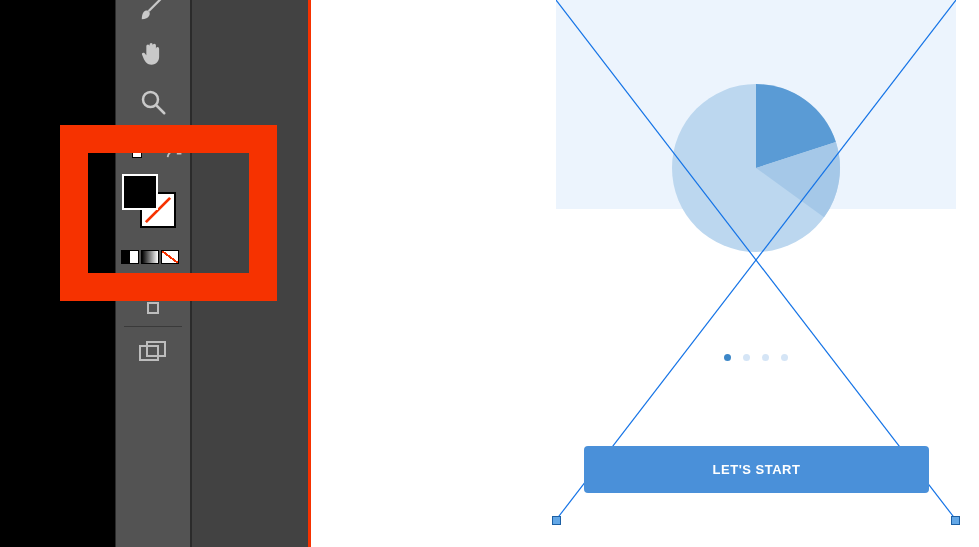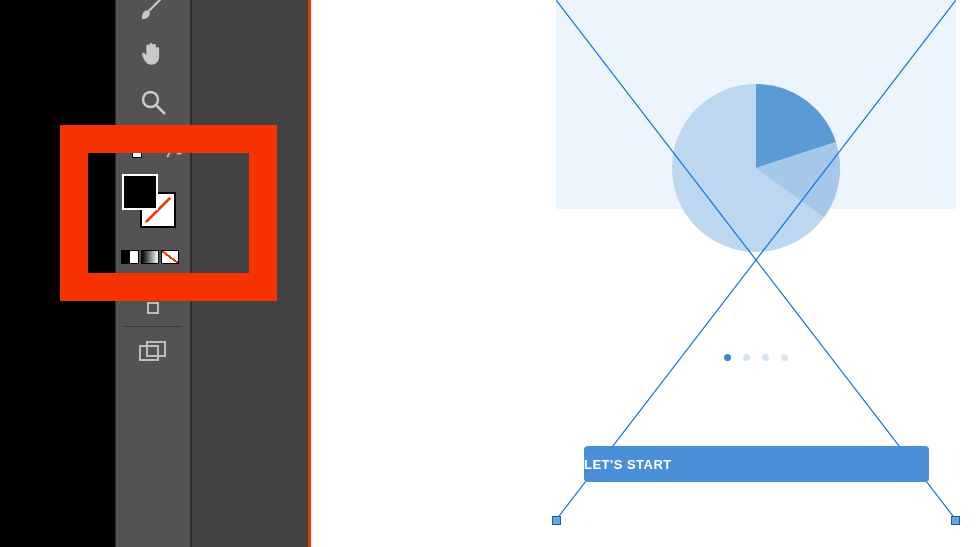--- a/index.html
+++ b/index.html
@@ -25,21 +25,21 @@
   
   .artboard { position: absolute; left: 556px; top: 0; width: 400px; height: 526px; background: #fff; }
   .artboard-top { position: absolute; left: 0; top: 0; right: 0; height: 209px; background: #ecf4fd; }
 
   
   .dots { position: absolute; left: 0; right: 0; top: 354px; display: flex; justify-content: center; gap: 12px; }
   .dot { width: 7px; height: 7px; border-radius: 50%; background: #d5e5f6; }
   .dot.active { background: #3c87c8; }
 
   
-  .lets-start { position: absolute; left: 584px; top: 446px; width: 345px; height: 36px; background: #4a90d9; border-radius: 4px; color: #fff; font-size: 13px; letter-spacing: .5px; font-weight: 600; display: flex; align-items: center; justify-content: flex-start; cursor: pointer; }
+  .lets-start { position: absolute; left: 584px; top: 446px; width: 345px; height: 47px; background: #4a90d9; border-radius: 4px; color: #fff; font-size: 13px; letter-spacing: .5px; font-weight: 600; display: flex; align-items: center; justify-content: center; cursor: pointer; }
 
   
   .sel-handle { position: absolute; width: 9px; height: 9px; background: #63a7e6; border: 1px solid #1c5fa3; }
 
   
   .undo-icon { position: absolute; left: 164px; top: 148px; color: #c0c0c0; }
 
   
   .swatch-block { position: absolute; left: 120px; top: 172px; width: 60px; height: 60px; }
   .swatch-back { position: absolute; left: 20px; top: 20px; width: 36px; height: 36px; background: #fff; border: 2px solid #000; }

